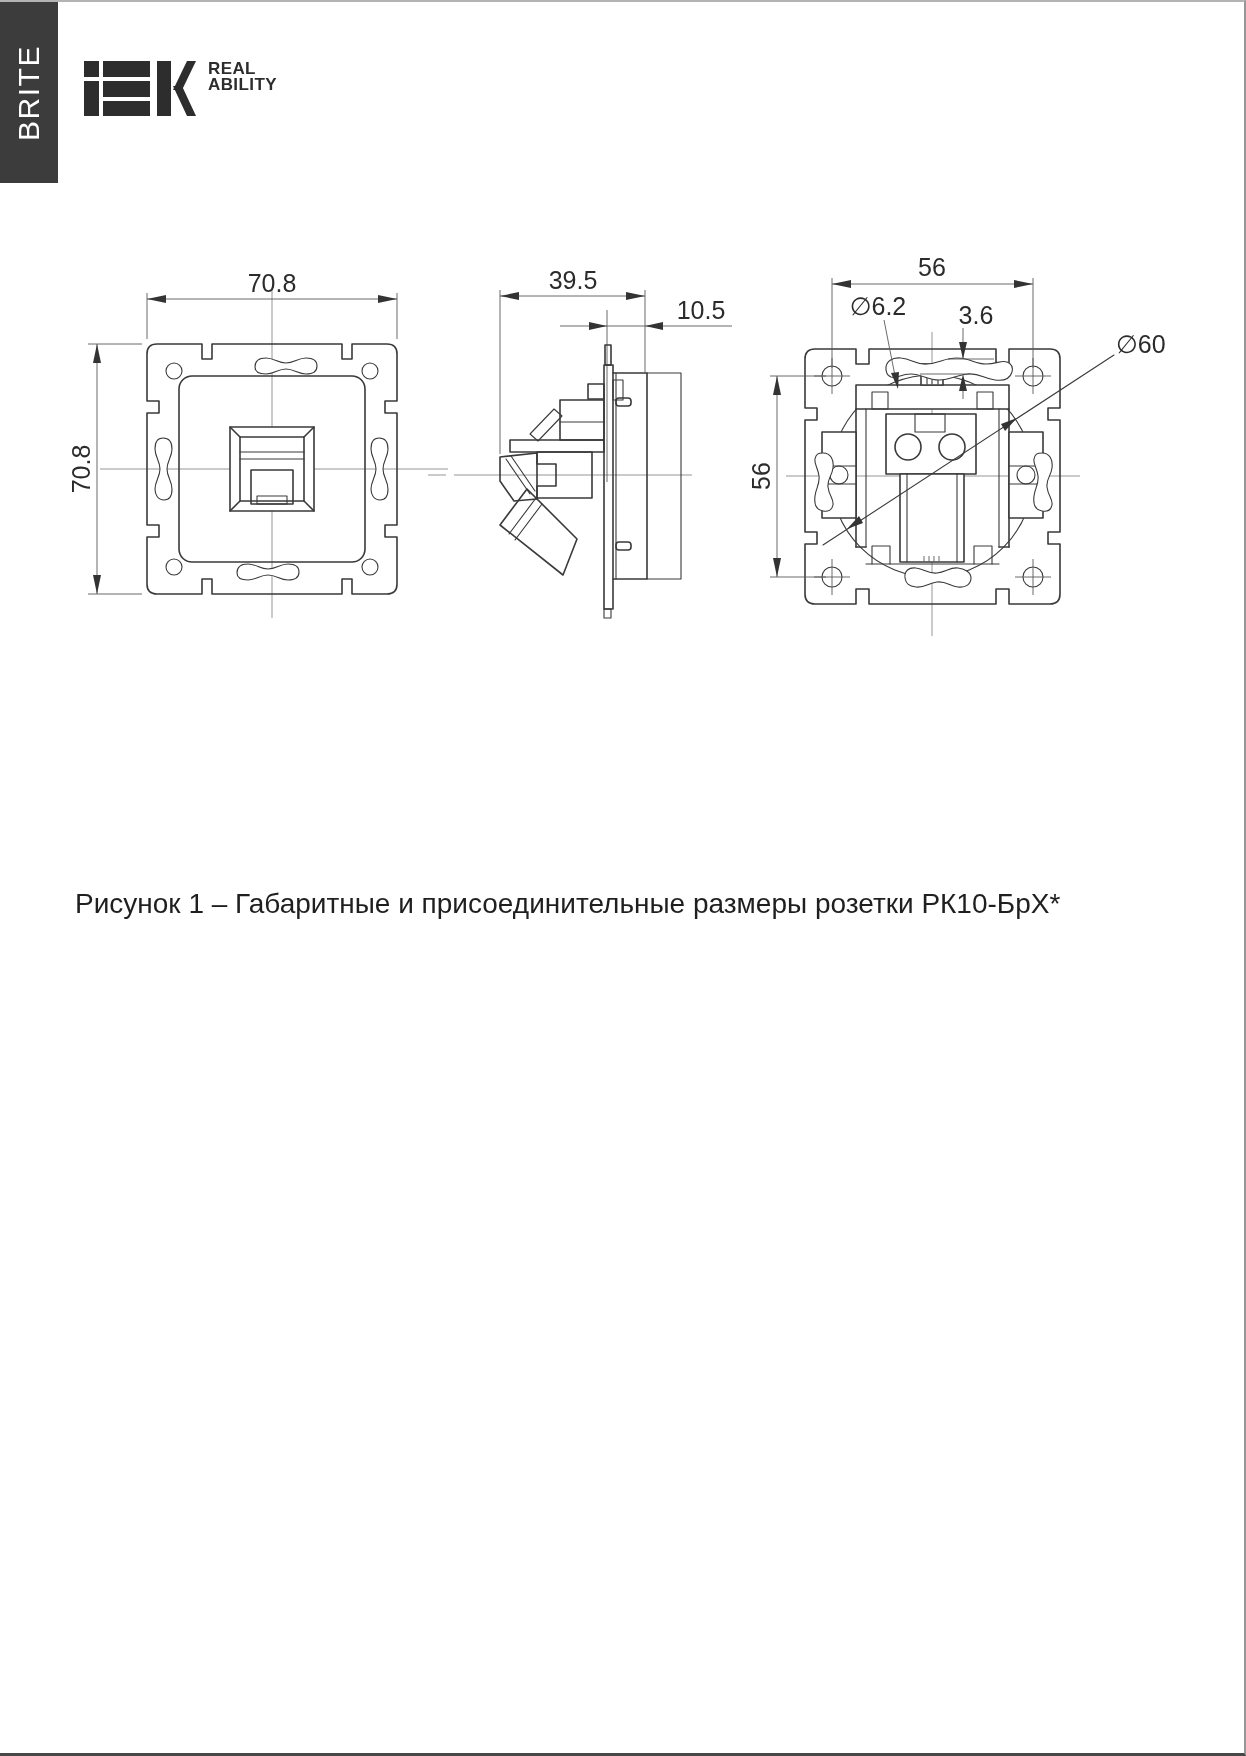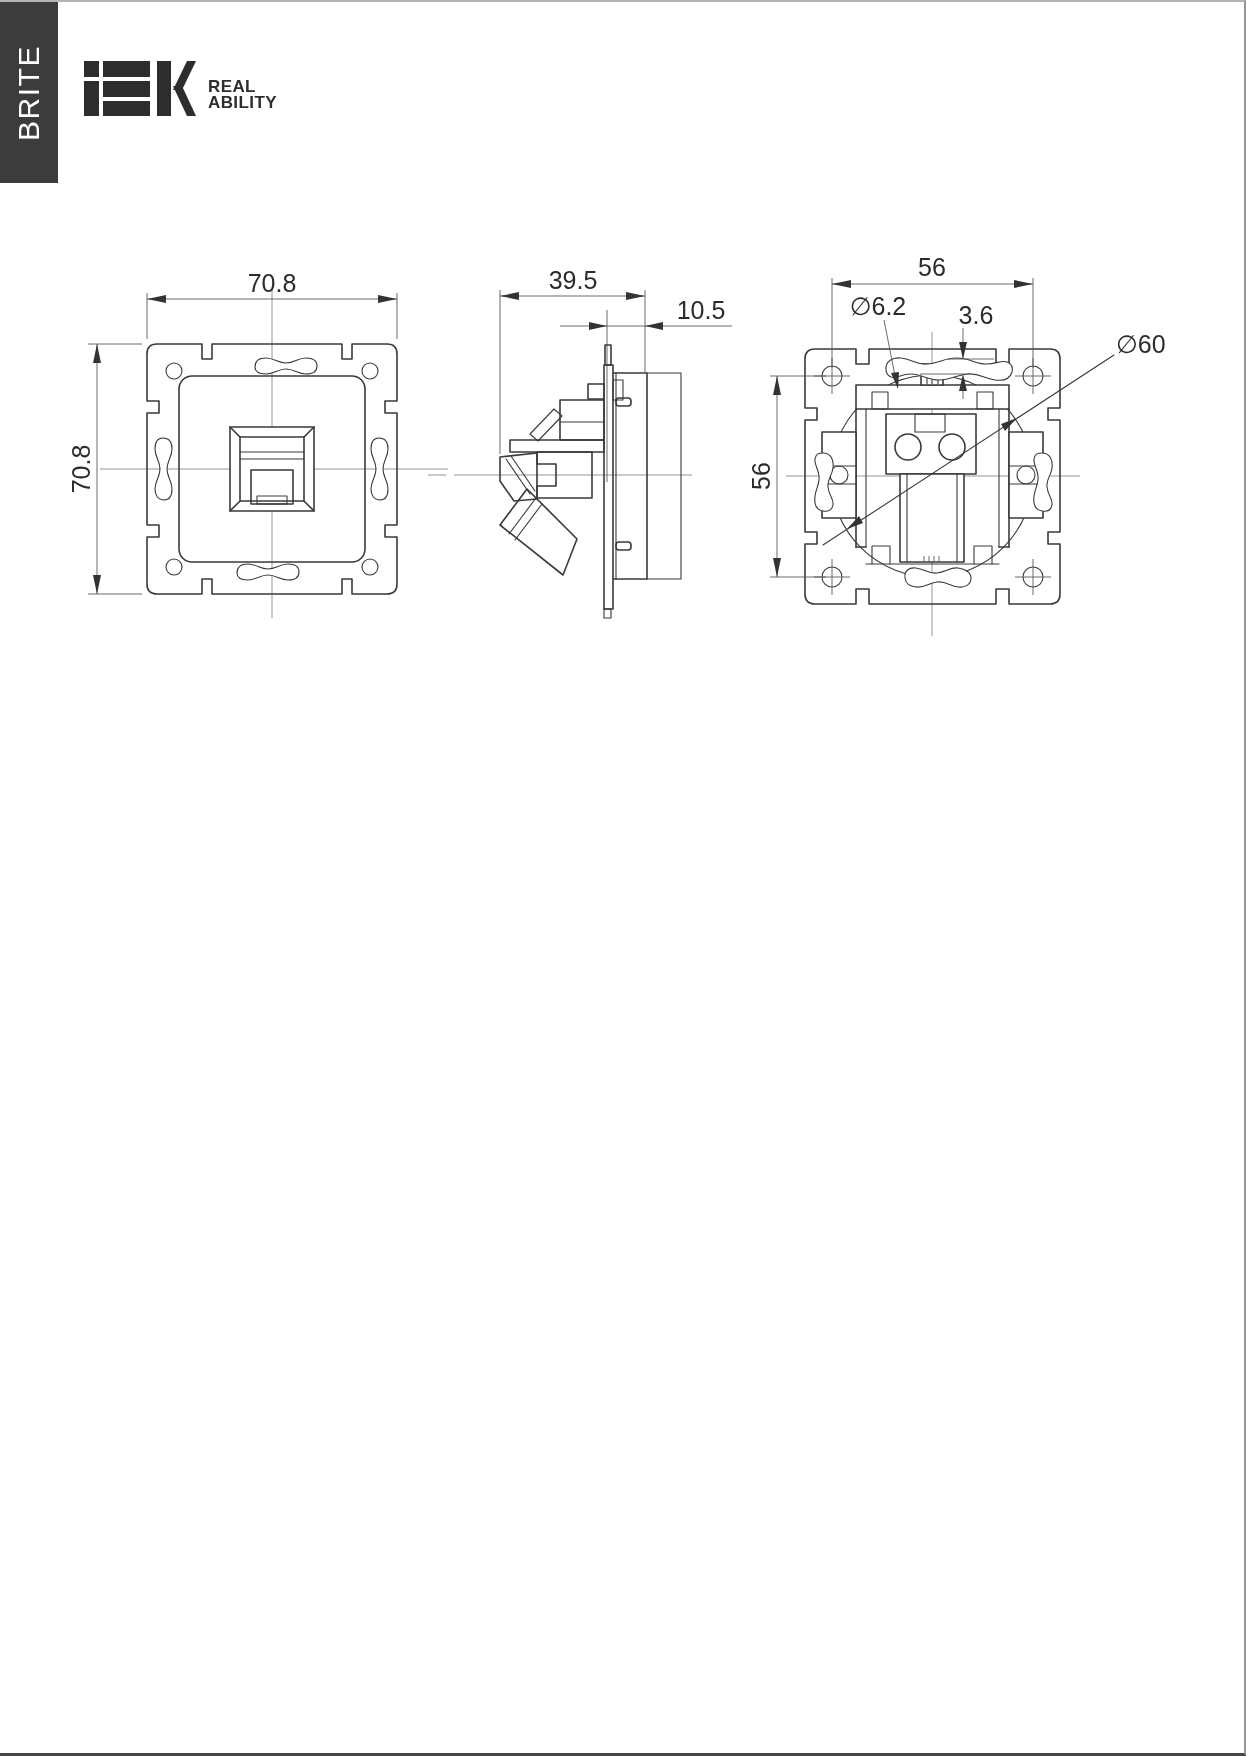--- a/index.html
+++ b/index.html
@@ -24,21 +24,21 @@
     transform:rotate(-90deg);
     white-space:nowrap;
     color:#fff;
     font-size:30px;
     letter-spacing:1.5px;
   }
   .logo-svg{position:absolute;left:84px;top:56px;}
   .tagline{
     position:absolute;left:208px;top:59px;
     font-size:17px;font-weight:bold;line-height:16px;
-    letter-spacing:0.4px;color:#2d2d2d;margin-top:18px;
+    letter-spacing:0.4px;color:#2d2d2d;
   }
   .drawing-svg{position:absolute;left:0;top:0;}
   .caption{
     position:absolute;left:75px;top:886px;
     font-size:28px;color:#1f1f1f;
   }
   
   .s-main{fill:none;stroke:#3a3a3a;stroke-width:1.6;stroke-linejoin:round;stroke-linecap:round;}
   .s-med{fill:none;stroke:#3a3a3a;stroke-width:1.1;stroke-linejoin:round;stroke-linecap:round;}
   .s-thin{fill:none;stroke:#5a5a5a;stroke-width:0.9;}
@@ -265,14 +265,15 @@
       <polygon class="arrow" points="963,372 959,389 967,389"></polygon>
       <line class="s-thin" x1="963" y1="389" x2="963" y2="397"></line>
 
       <text class="dim" x="1116" y="351" text-anchor="start">∅60</text>
       <line class="s-med" x1="1114" y1="353" x2="823" y2="543"></line>
       <polygon class="arrow" points="1017,416 1005,429 1001,422"></polygon>
       <polygon class="arrow" points="847,527 863,521 859,514"></polygon>
     </g>
   </svg>
 
+  <div class="caption">Рисунок 1 – Габаритные и присоединительные размеры розетки РК10-БрХ*</div>
 
 </div>
 
 </body></html>

